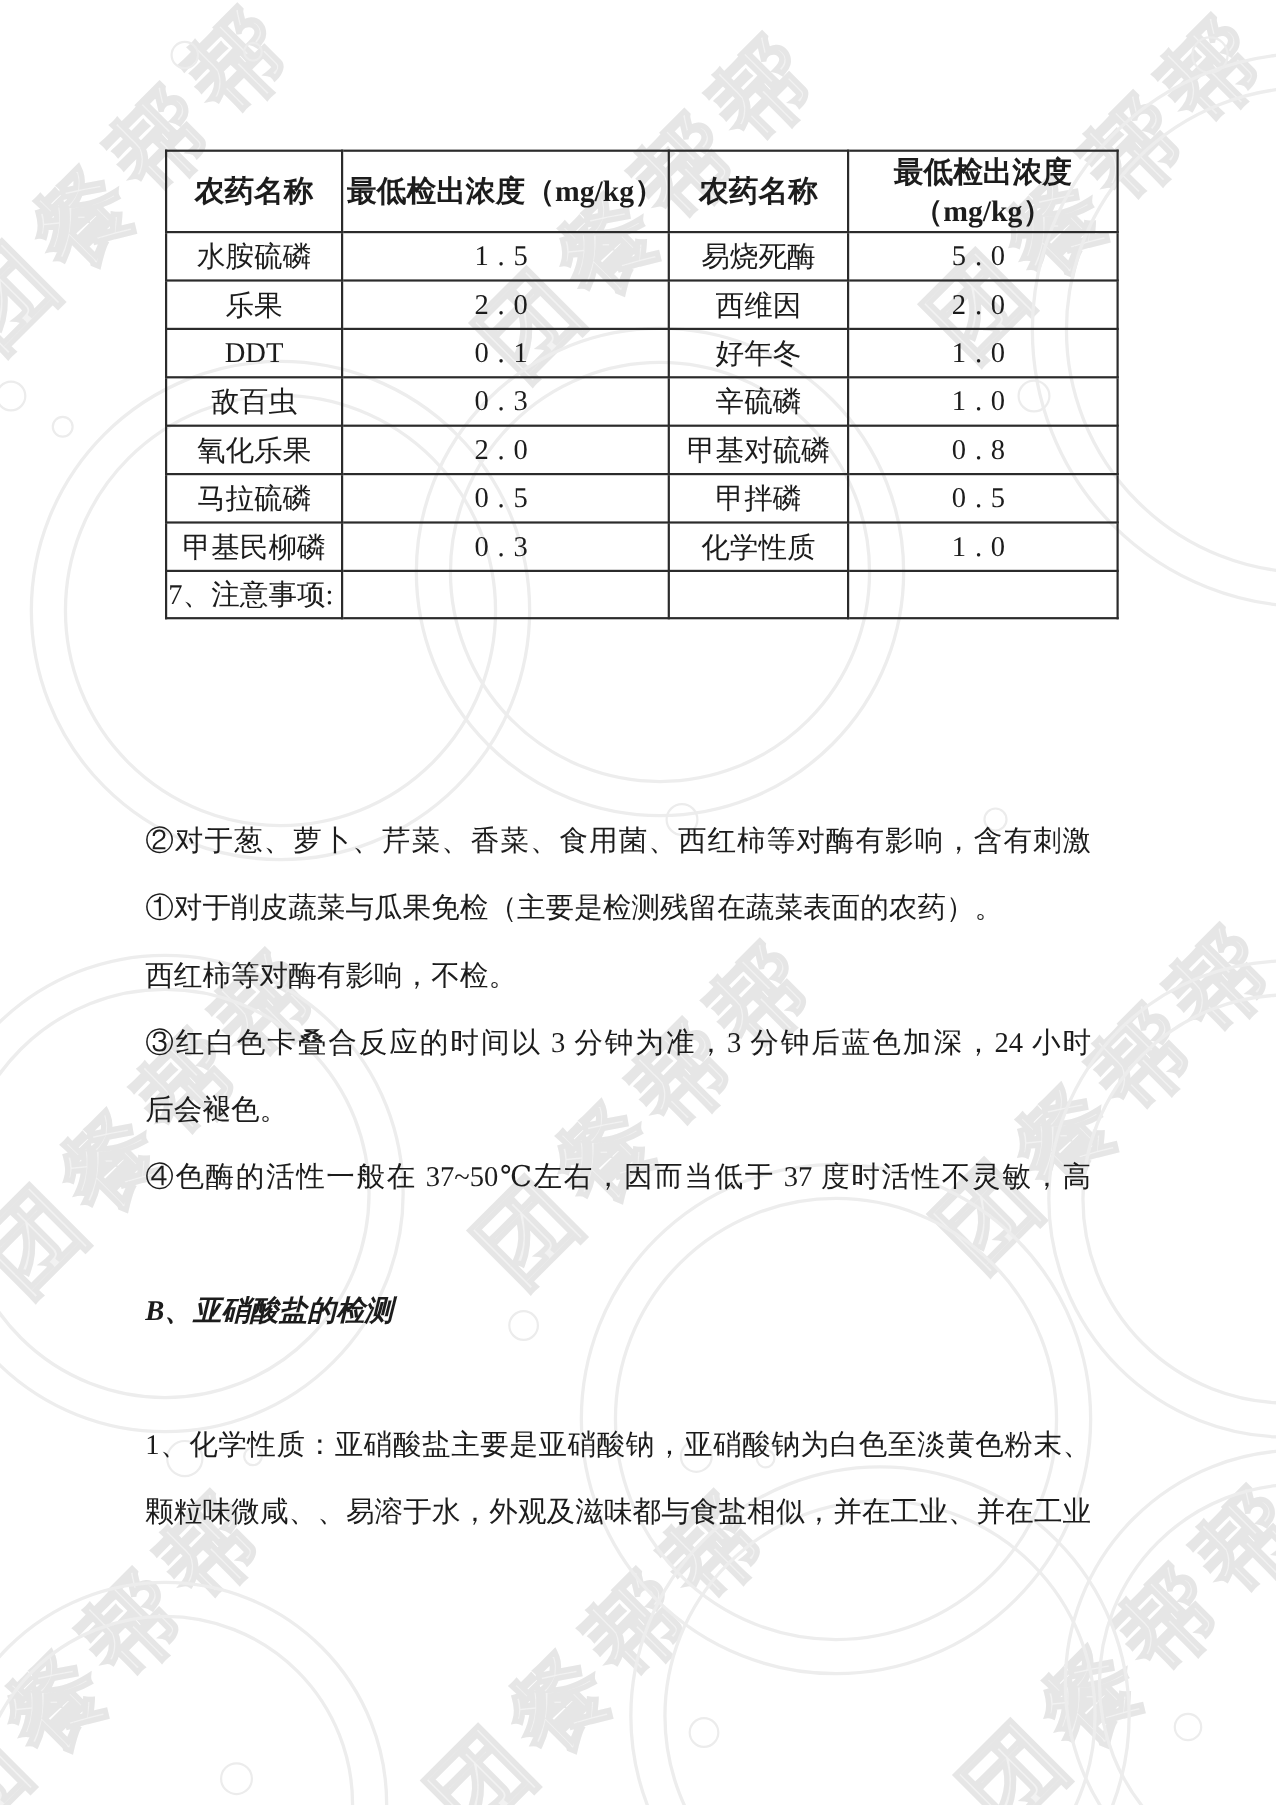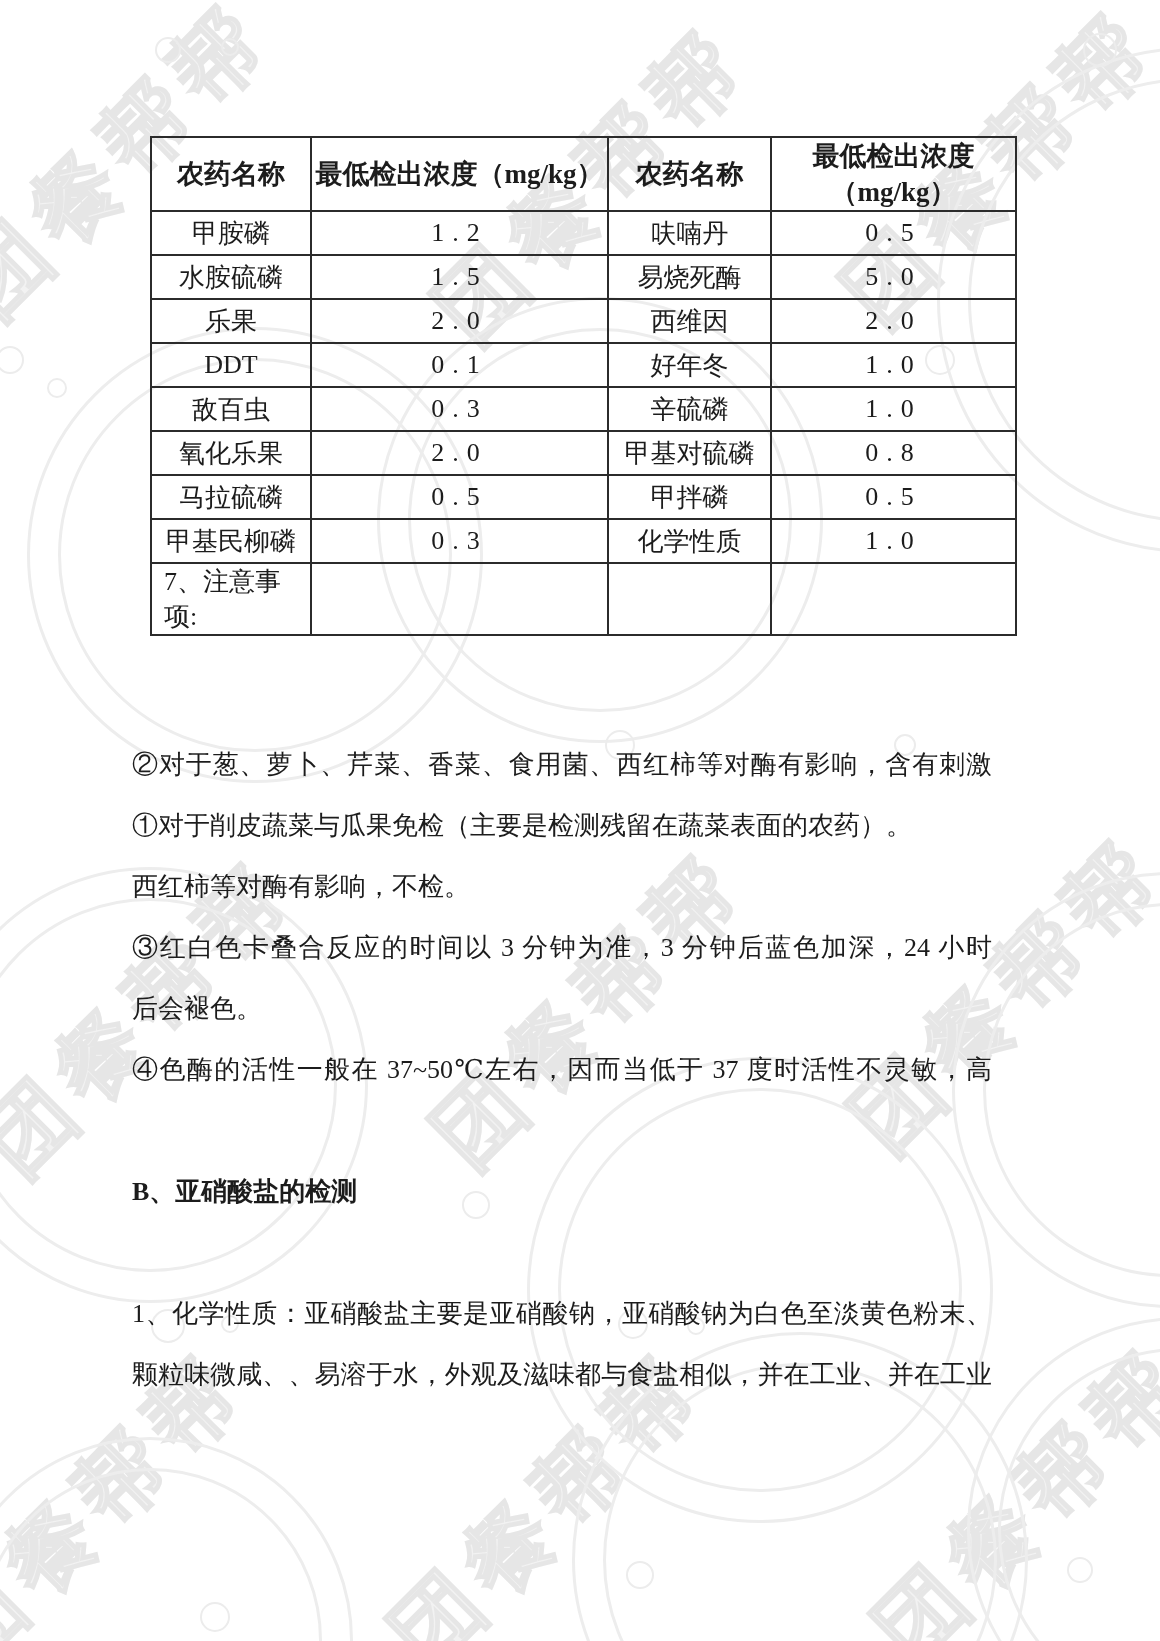--- a/index.html
+++ b/index.html
@@ -58,39 +58,39 @@
     border:2px solid #2b2b2b;
     text-align:center;
     vertical-align:middle;
     padding:0;
     overflow:hidden;
   }
   .ptable th{height:49px;font-weight:700;font-size:27px;}
   .ptable td{height:42px;font-weight:400;}
   .ptable .num{letter-spacing:8px;}
   .ptable tr.footer-row td{height:41px;}
-  .ptable td.note-cell{text-align:left;padding-left:12px;}
+  .ptable td.note-cell{text-align:left;padding-left:1px;}
   
   .textflow{
     position:absolute;
     left:132px;top:734px;
     width:860px;
     font-size:26px;
   }
   .tline{
     height:61px;
     line-height:61px;
     white-space:nowrap;
   }
   .tline.fill{
     white-space:normal;
     text-align:justify;
     text-align-last:justify;
   }
-  .tline.bold{font-weight:700;}
+  .tline.bold{font-weight:700;font-style:italic;}
 </style>
 </head>
 <body>
 
 <div class="wm-layer">
 
   <span class="wm-text" style="left:115px;top:160px;">团餐帮帮</span>
   <span class="wm-text" style="left:592px;top:185px;">团餐帮帮</span>
   <span class="wm-text" style="left:1000px;top:168px;">团餐帮帮</span>
   <span class="wm-text" style="left:140px;top:1018px;">团餐帮帮</span>
@@ -140,26 +140,20 @@
     <thead>
       <tr>
         <th>农药名称</th>
         <th>最低检出浓度（mg/kg）</th>
         <th>农药名称</th>
         <th>最低检出浓度（mg/kg）</th>
       </tr>
     </thead>
     <tbody>
       <tr>
-        <td>甲胺磷</td>
-        <td class="num">1.2</td>
-        <td>呋喃丹</td>
-        <td class="num">0.5</td>
-      </tr>
-      <tr>
         <td>水胺硫磷</td>
         <td class="num">1.5</td>
         <td>易烧死酶</td>
         <td class="num">5.0</td>
       </tr>
       <tr>
         <td>乐果</td>
         <td class="num">2.0</td>
         <td>西维因</td>
         <td class="num">2.0</td>

